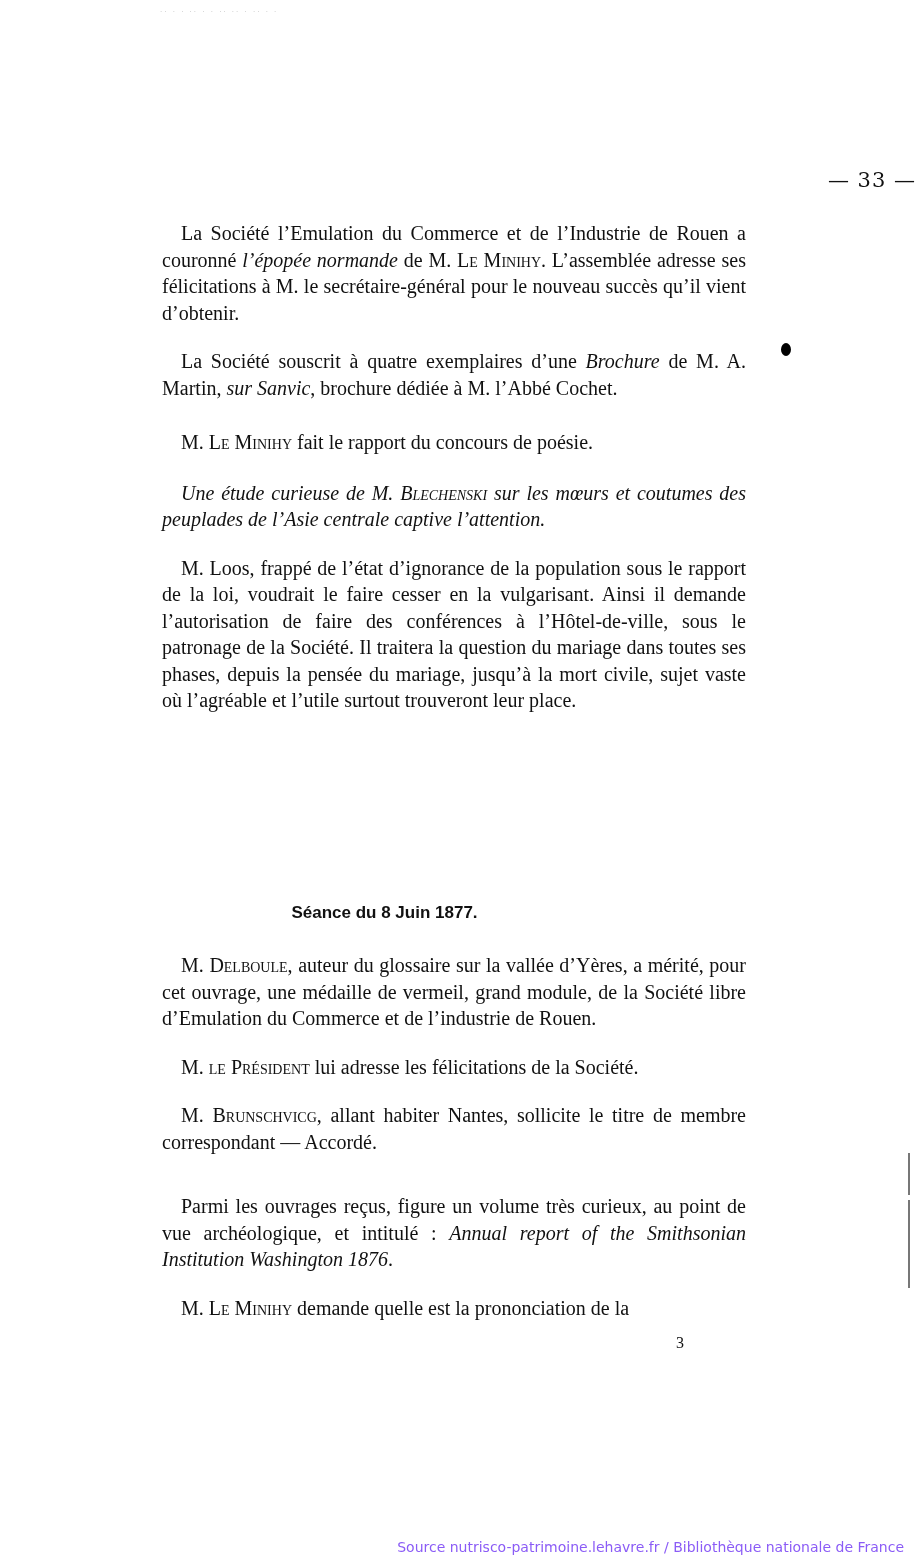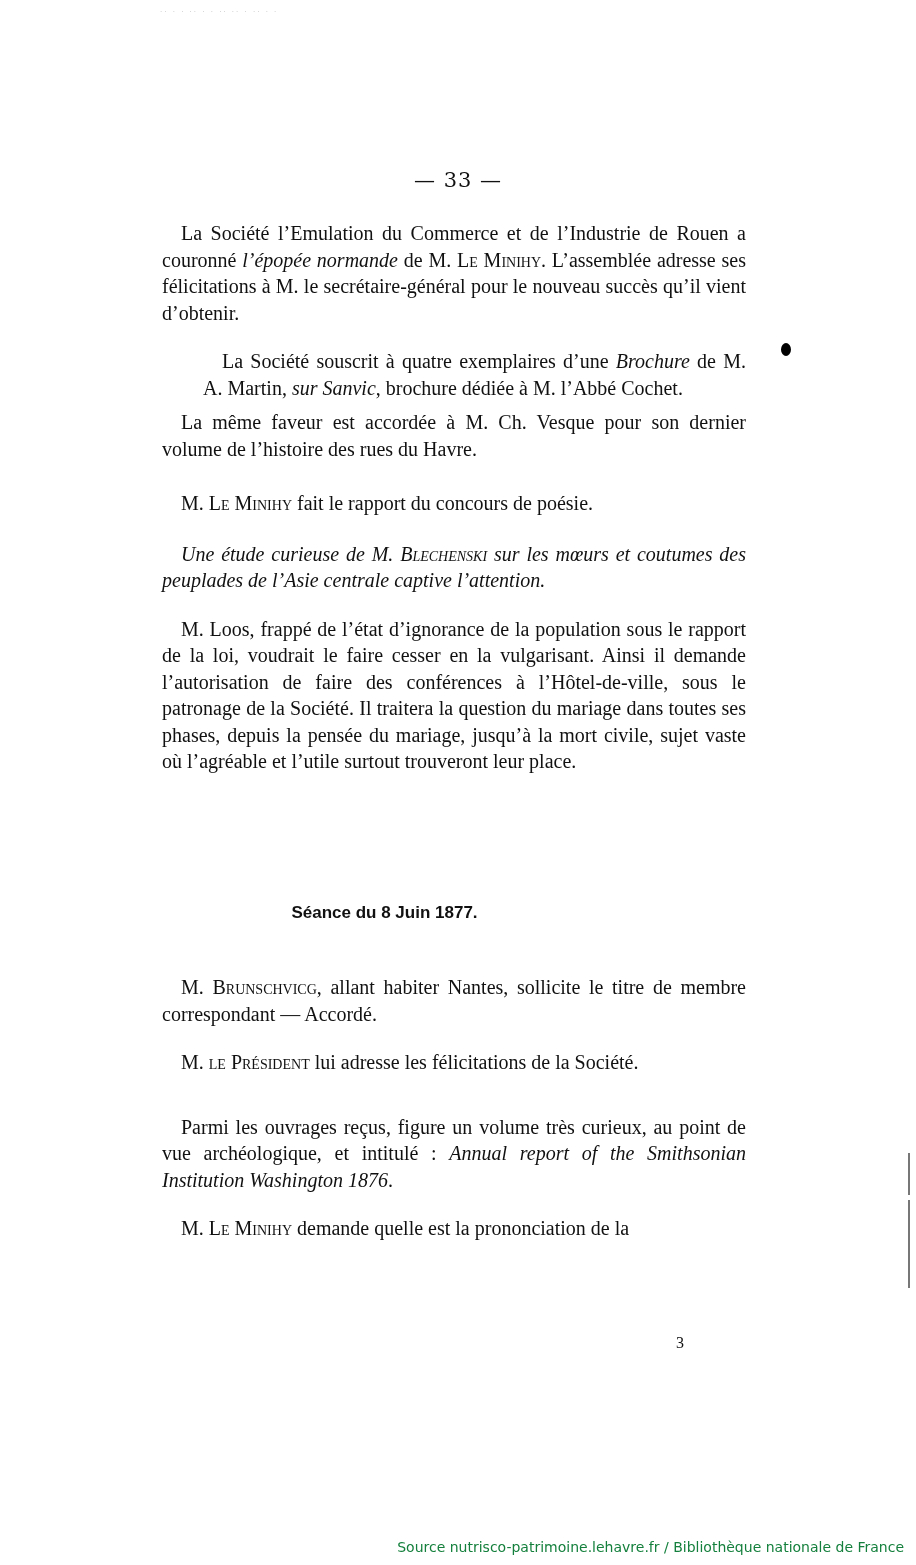--- a/index.html
+++ b/index.html
@@ -2,21 +2,21 @@
 <html><head>
   <meta charset="utf-8">
   <style>
     html, body { margin: 0; padding: 0; background: #ffffff; }
     body {
       width: 916px; height: 1565px; position: relative; overflow: hidden;
       font-family: "DejaVu Serif", "Liberation Serif", serif;
       color: #111;
     }
     .page-number {
-      position: absolute; top: 168px; left: 0; width: 916px; text-align: center;
+      position: absolute; top: 168px; left: 0; width: 916px; text-align: right;
       font-size: 21px; letter-spacing: 1px;
     }
     .body-text {
       position: absolute; left: 162px; width: 584px;
       font-size: 18.2px; line-height: 26.5px; text-align: justify;
       font-family: "Liberation Serif", "DejaVu Serif", serif;
       font-size: 20px;
     }
     .para { margin: 0; text-indent: 19px; }
     .sc { font-variant: small-caps; }
@@ -25,54 +25,54 @@
       position: absolute; left: 0; width: 769px; text-align: center;
       font-family: "Liberation Sans", "DejaVu Sans", sans-serif;
       font-weight: bold; font-size: 17px;
     }
     .signature { position: absolute; left: 676px; top: 1334px; font-size: 16px;
       font-family: "Liberation Serif", serif; }
     .dot { position: absolute; background: #000; border-radius: 50%; }
     .rule { position: absolute; background: #777; }
     .source {
       position: absolute; right: 12px; top: 1539px;
-      font-family: "DejaVu Sans", sans-serif; font-size: 14px; color: #15803d;
+      font-family: "DejaVu Sans", sans-serif; font-size: 14px; color: #8b5cf6;
     }
     .noise { position: absolute; top: 8px; left: 160px; font-size: 7px; color: #bbb;
       font-family: "DejaVu Sans", sans-serif; letter-spacing: 2px; }
   </style>
 </head>
 <body>
 
 <div class="noise">·· ·  · ·· · ·  ·· ·· ·  ·· · ·</div>
 
 <div class="page-number">— 33 —</div>
 
 <div class="body-text" style="top:220px;">
   <p class="para"><span>La Société l’Emulation du Commerce et de l’Industrie de Rouen a couronné </span><span class="it">l’épopée normande</span><span> de M. </span><span class="sc">Le Minihy</span><span>. L’assemblée adresse ses félicitations à M. le secrétaire-général pour le nouveau succès qu’il vient d’obtenir.</span></p>
 
-  <p class="para" style="margin-top:22px;margin-left:41px;"><span>La Société souscrit à quatre exemplaires d’une </span><span class="it">Brochure</span><span> de M. A. Martin, </span><span class="it">sur Sanvic</span><span>, brochure dédiée à M. l’Abbé Cochet.</span></p>
+  <p class="para" style="margin-top:22px;"><span>La Société souscrit à quatre exemplaires d’une </span><span class="it">Brochure</span><span> de M. A. Martin, </span><span class="it">sur Sanvic</span><span>, brochure dédiée à M. l’Abbé Cochet.</span></p>
 
-  <p class="para" style="margin-top:8px;"><span>La même faveur est accordée à M. Ch. Vesque pour son dernier volume de l’histoire des rues du Havre.</span></p>
 
   <p class="para" style="margin-top:28px;"><span>M. </span><span class="sc">Le Minihy</span><span> fait le rapport du concours de poésie.</span></p>
 
   <p class="para" style="margin-top:24px;font-style:italic;"><span>Une étude curieuse de M. </span><span class="sc">Blechenski</span><span> sur les mœurs et coutumes des peuplades de l’Asie centrale captive l’attention.</span></p>
 
   <p class="para" style="margin-top:22px;"><span>M. Loos, frappé de l’état d’ignorance de la population sous le rapport de la loi, voudrait le faire cesser en la vulgarisant. Ainsi il demande l’autorisation de faire des conférences à l’Hôtel-de-ville, sous le patronage de la Société. Il traitera la question du mariage dans toutes ses phases, depuis la pensée du mariage, jusqu’à la mort civile, sujet vaste où l’agréable et l’utile surtout trouveront leur place.</span></p>
 
 </div>
 
 <div class="heading" style="top:903px;">Séance du 8 Juin 1877.</div>
 
 <div class="body-text" style="top:952px;">
+  <p class="para"><span>M. </span><span class="sc">Delboule</span><span>, auteur du glossaire sur la vallée d’Yères, a mérité, pour cet ouvrage, une médaille de vermeil, grand module, de la Société libre d’Emulation du Commerce et de l’industrie de Rouen.</span></p>
+
+  <p class="para" style="margin-top:22px;"><span>M. </span><span class="sc">le Président</span><span> lui adresse les félicitations de la Société.</span></p>
 
   <p class="para" style="margin-top:22px;"><span>M. </span><span class="sc">Brunschvicg</span><span>, allant habiter Nantes, sollicite le titre de membre correspondant — Accordé.</span></p>
-
-  <p class="para" style="margin-top:22px;"><span>M. </span><span class="sc">le Président</span><span> lui adresse les félicitations de la Société.</span></p>
 
   <p class="para" style="margin-top:38px;"><span>Parmi les ouvrages reçus, figure un volume très curieux, au point de vue archéologique, et intitulé : </span><span class="it">Annual report of the Smithsonian Institution Washington 1876</span><span>.</span></p>
 
   <p class="para" style="margin-top:22px;"><span>M. </span><span class="sc">Le Minihy</span><span> demande quelle est la prononciation de la</span></p>
 </div>
 
 <div class="signature">3</div>
 
 <div class="dot" style="left:781px; top:343px; width:10px; height:13px;"></div>
 <div class="rule" style="left:908px; top:1153px; width:1.5px; height:42px;"></div>

